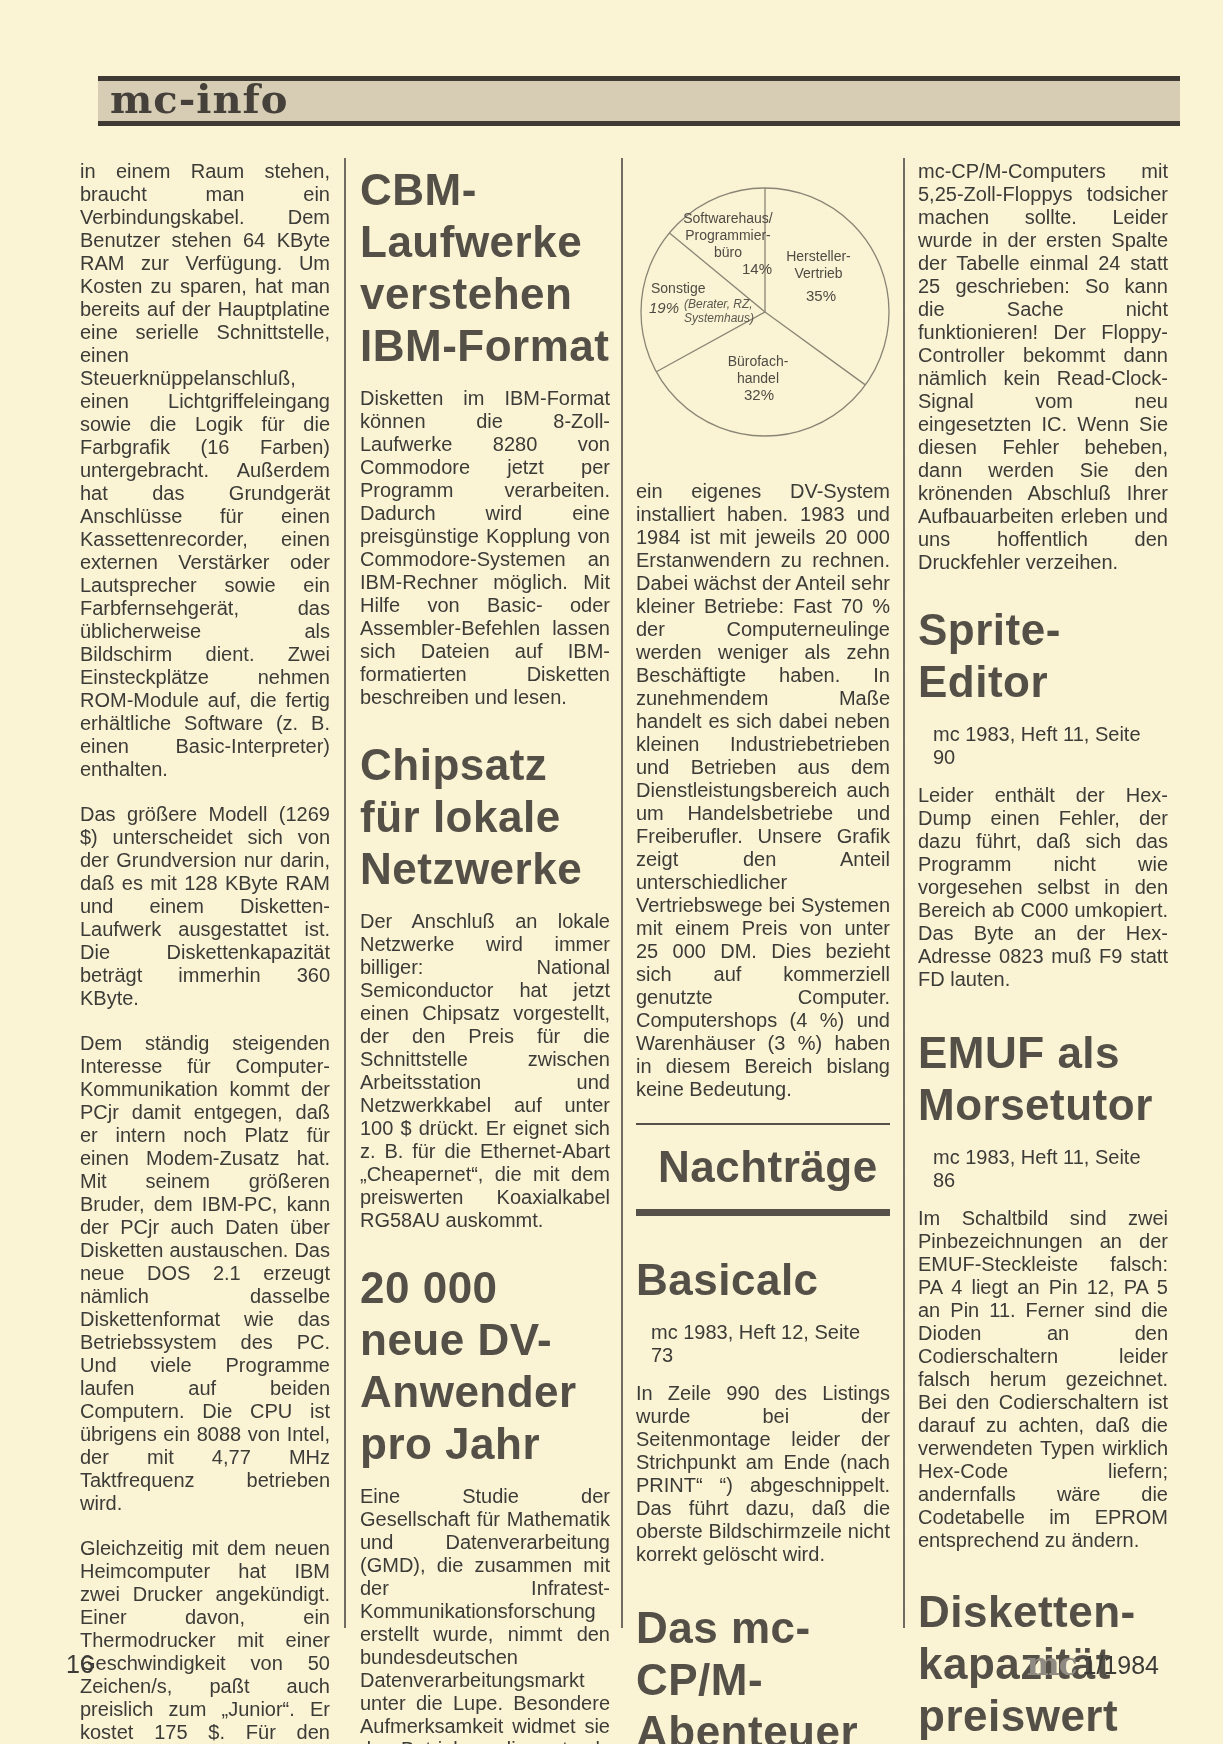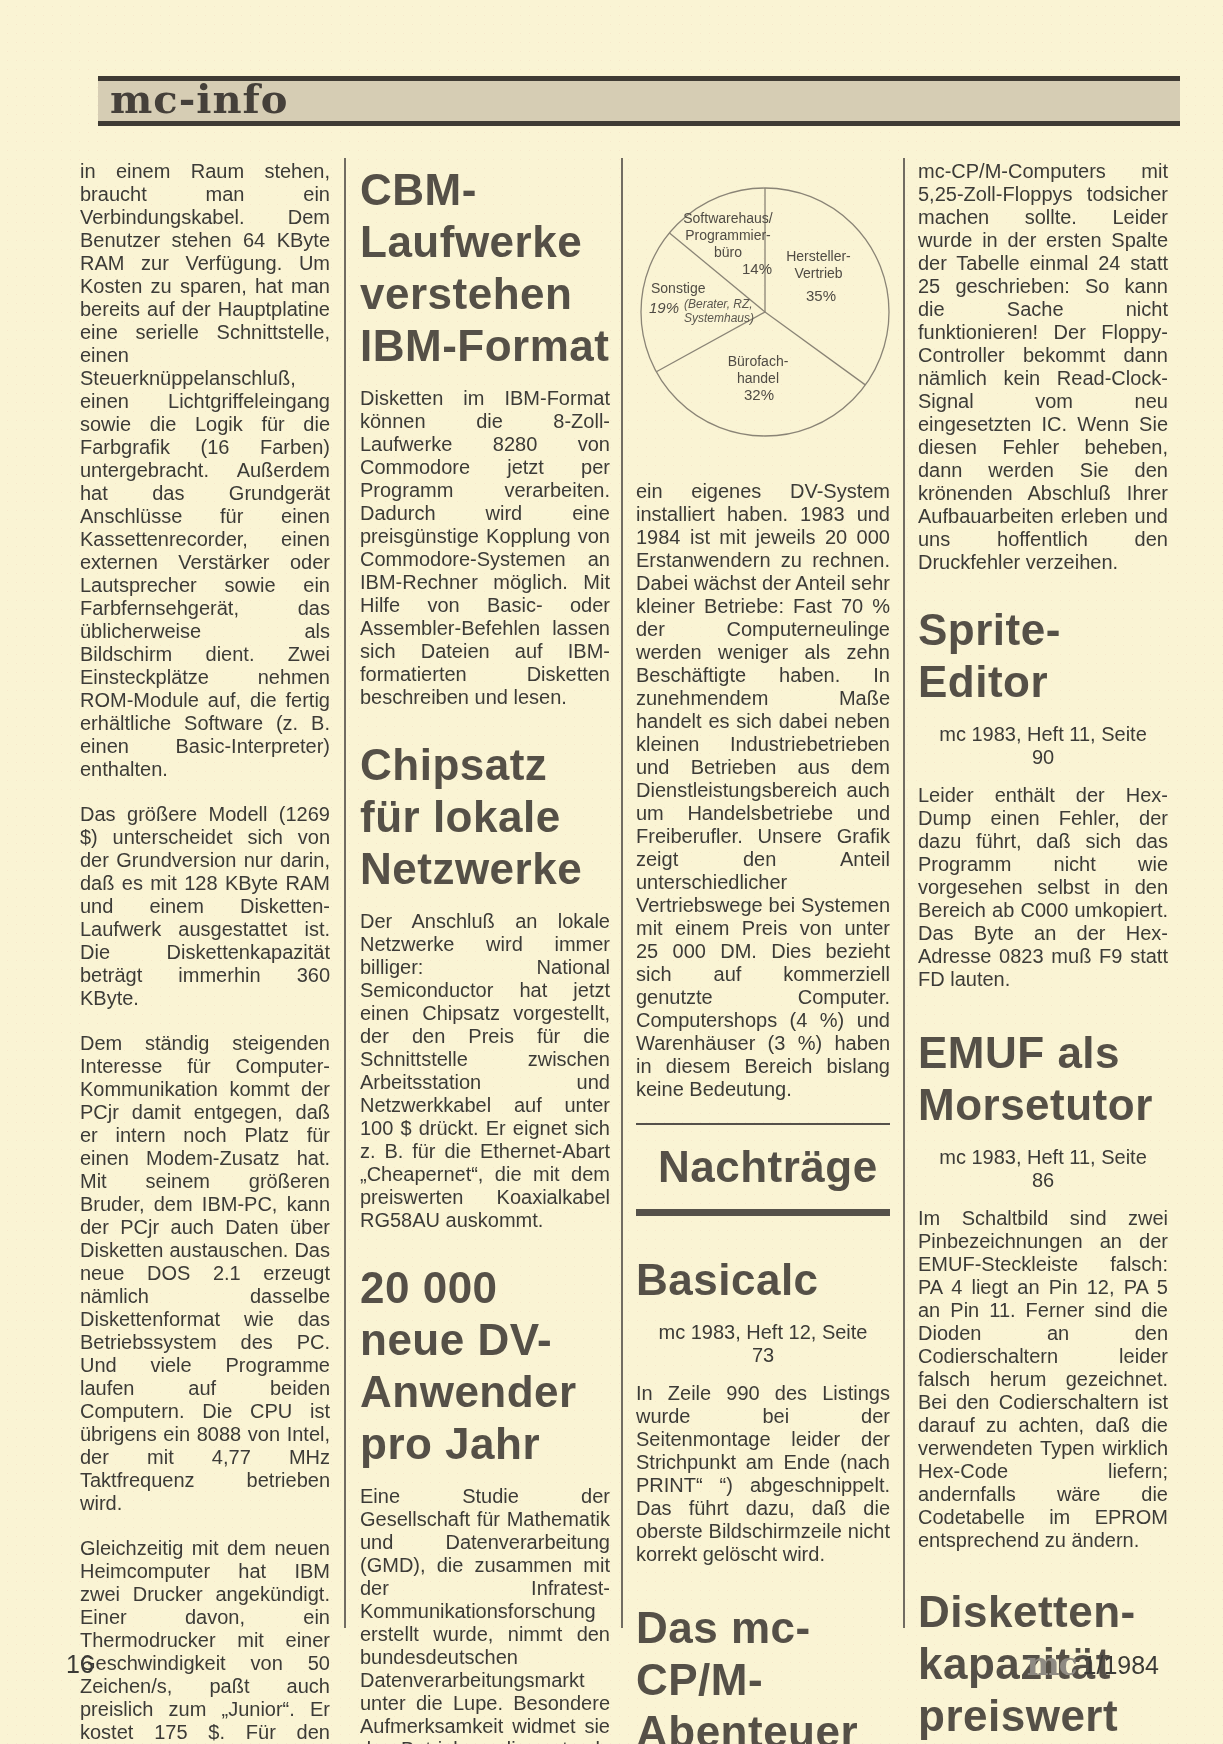--- a/index.html
+++ b/index.html
@@ -32,21 +32,21 @@
   .col1{left:80px;width:250px;}
   .col2{left:360px;width:250px;}
   .col3{left:636px;width:254px;}
   .col4{left:918px;width:250px;}
   .vrule{position:absolute;top:158px;height:1470px;width:2px;background:#716c62;}
   .vr1{left:344px;} .vr2{left:621px;} .vr3{left:903px;}
   .body-text{
     font-size:20px;line-height:23px;text-align:justify;
     margin:0 0 22px 0;color:#3c3b37;
   }
-  .meta-line{font-size:20px;line-height:23px;margin:15px;text-align:center;}
+  .meta-line{font-size:20px;line-height:23px;margin:15px;}
   .body-text.cont{margin-bottom:0;}
   .h-big{
     font-family:Liberation Sans, sans-serif;font-weight:bold;
     font-size:44px;line-height:52px;color:#555047;
     white-space:pre-line;letter-spacing:.5px;
     margin:30px 0 15px 0;
   }
   .h-first{margin-top:4px;}
   .nachtraege{margin-top:22px;margin-bottom:4px;}
   .rule-thin{height:2px;background:#55514a;margin-bottom:8px;}

